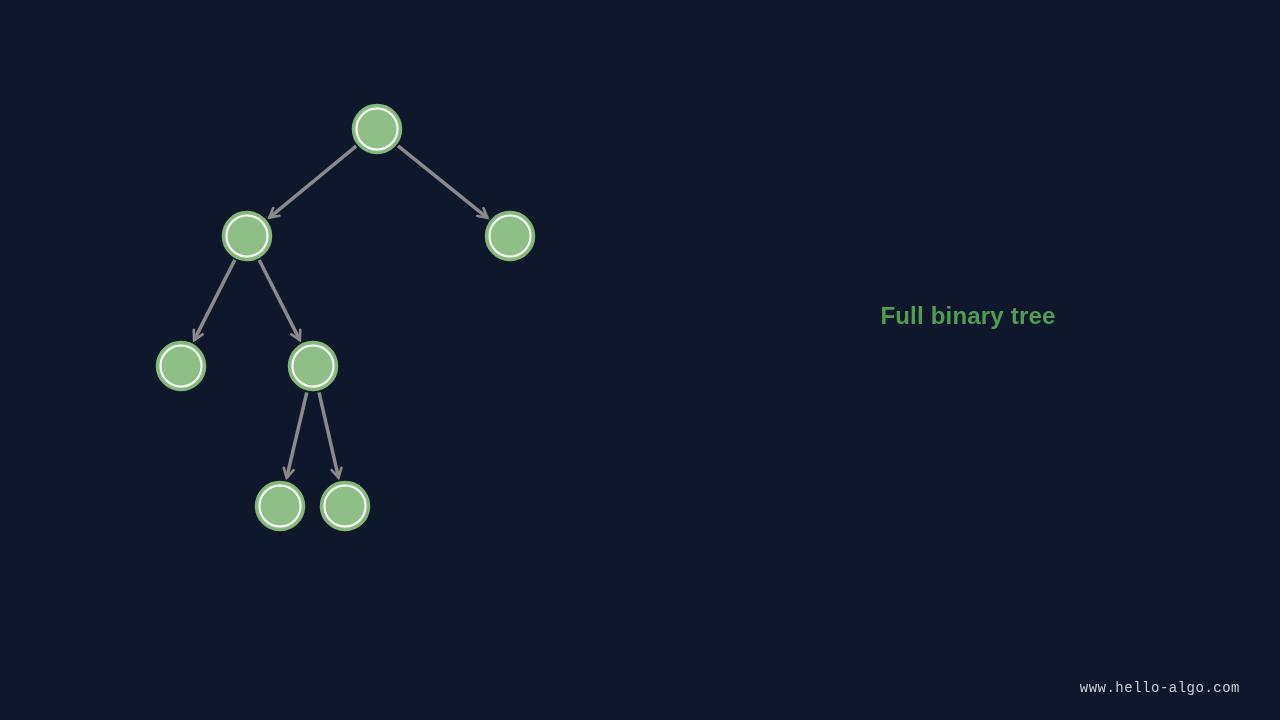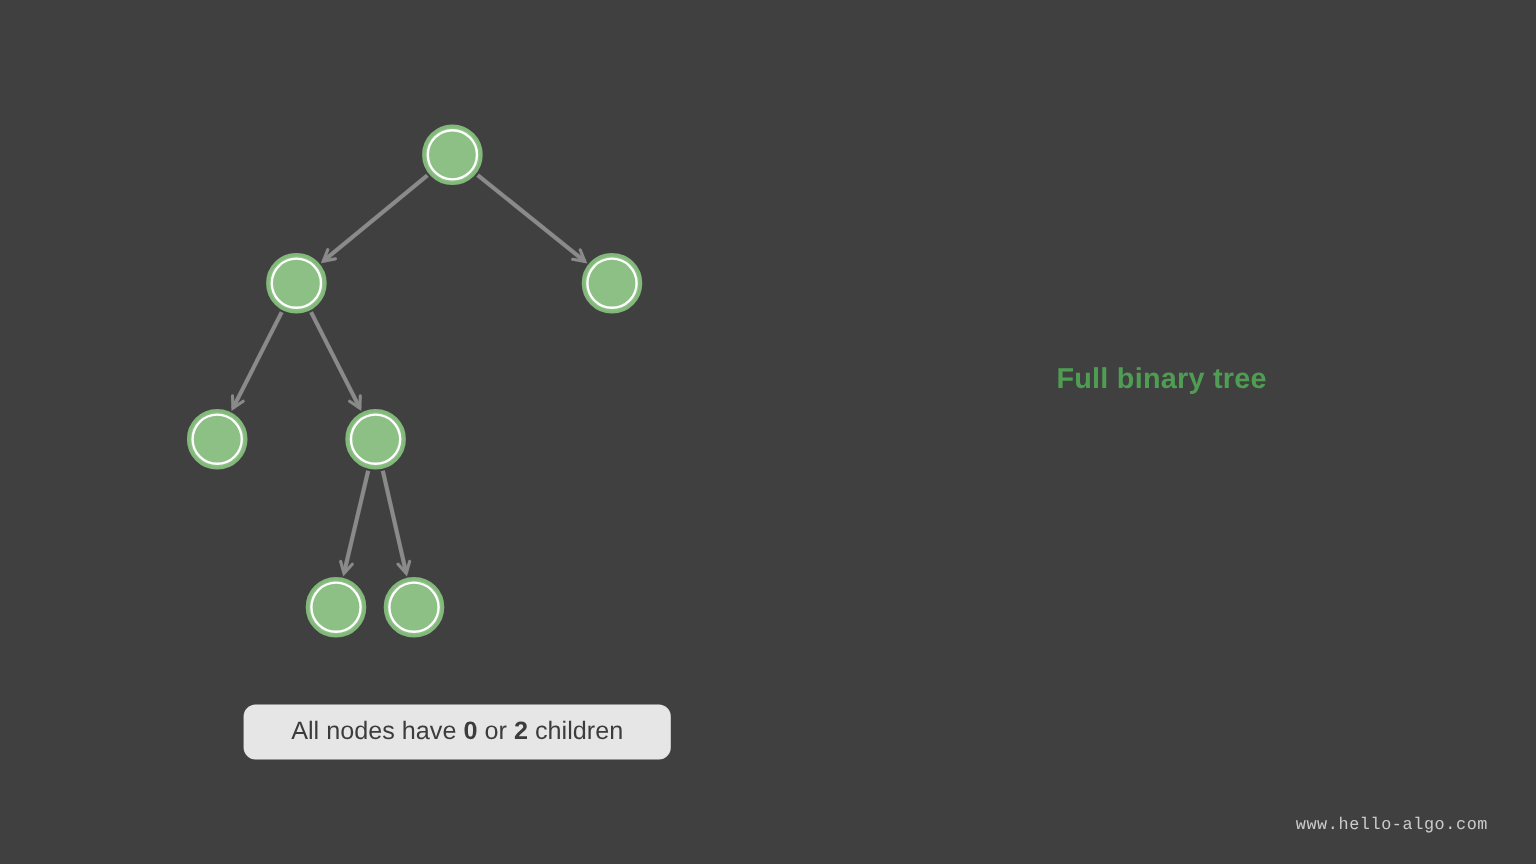--- a/index.html
+++ b/index.html
@@ -5,21 +5,21 @@
   html, body {
     margin: 0;
     padding: 0;
     background: #ffffff;
     font-family: "Liberation Sans", sans-serif;
   }
   .canvas {
     position: relative;
     width: 1280px;
     height: 720px;
-    background: #404040;
+    background: #0f172a;
     overflow: hidden;
   }
   #tree-svg {
     position: absolute;
     left: 0;
     top: 0;
   }
   .diagram-title {
     position: absolute;
     left: 848px;
@@ -100,19 +100,16 @@
         </g>
         <g>
           <circle cx="345" cy="506" r="24" fill="#8CC084" stroke="#82B97A" stroke-width="2.5"></circle>
           <circle cx="345" cy="506" r="20.5" fill="none" stroke="#ffffff" stroke-width="2"></circle>
         </g>
       </g>
   </svg>
 
   <div class="diagram-title" style="color: rgb(79, 157, 83);">Full binary tree</div>
 
-  <div class="caption-box" style="background: rgb(230, 230, 230); color: rgb(60, 60, 60);">
-    <span id="caption-text"><span>All nodes have </span><span class="b">0</span><span> or </span><span class="b">2</span><span> children</span></span>
-  </div>
 
   <div class="watermark" style="color: rgb(203, 203, 203); font-family: Liberation Mono, monospace;">www.hello-algo.com</div>
 
 </div>
 
 </body></html>

